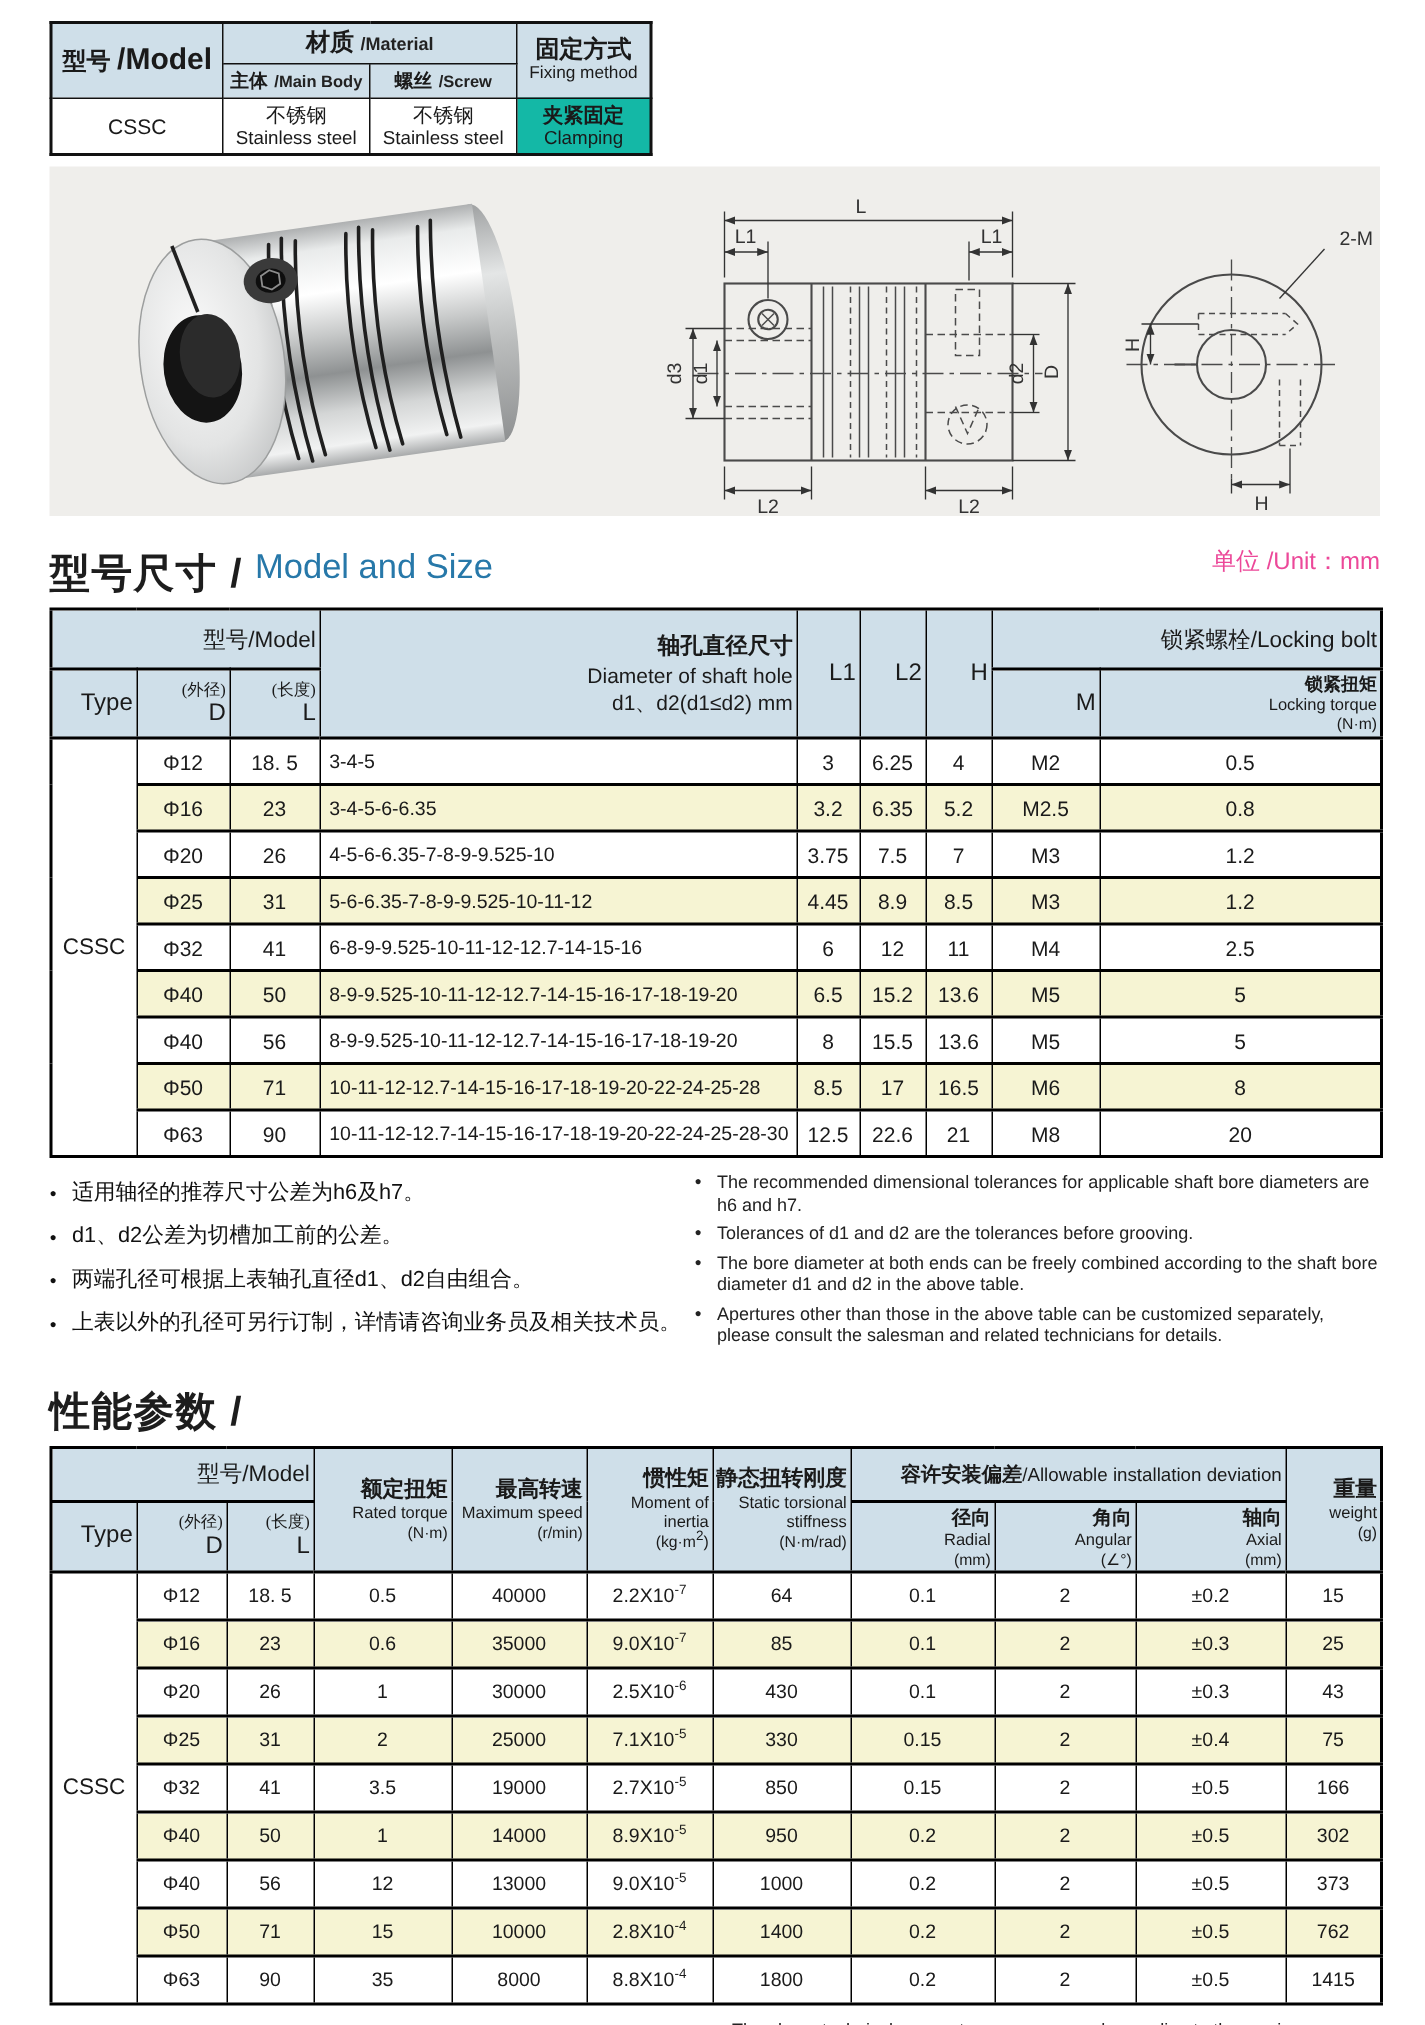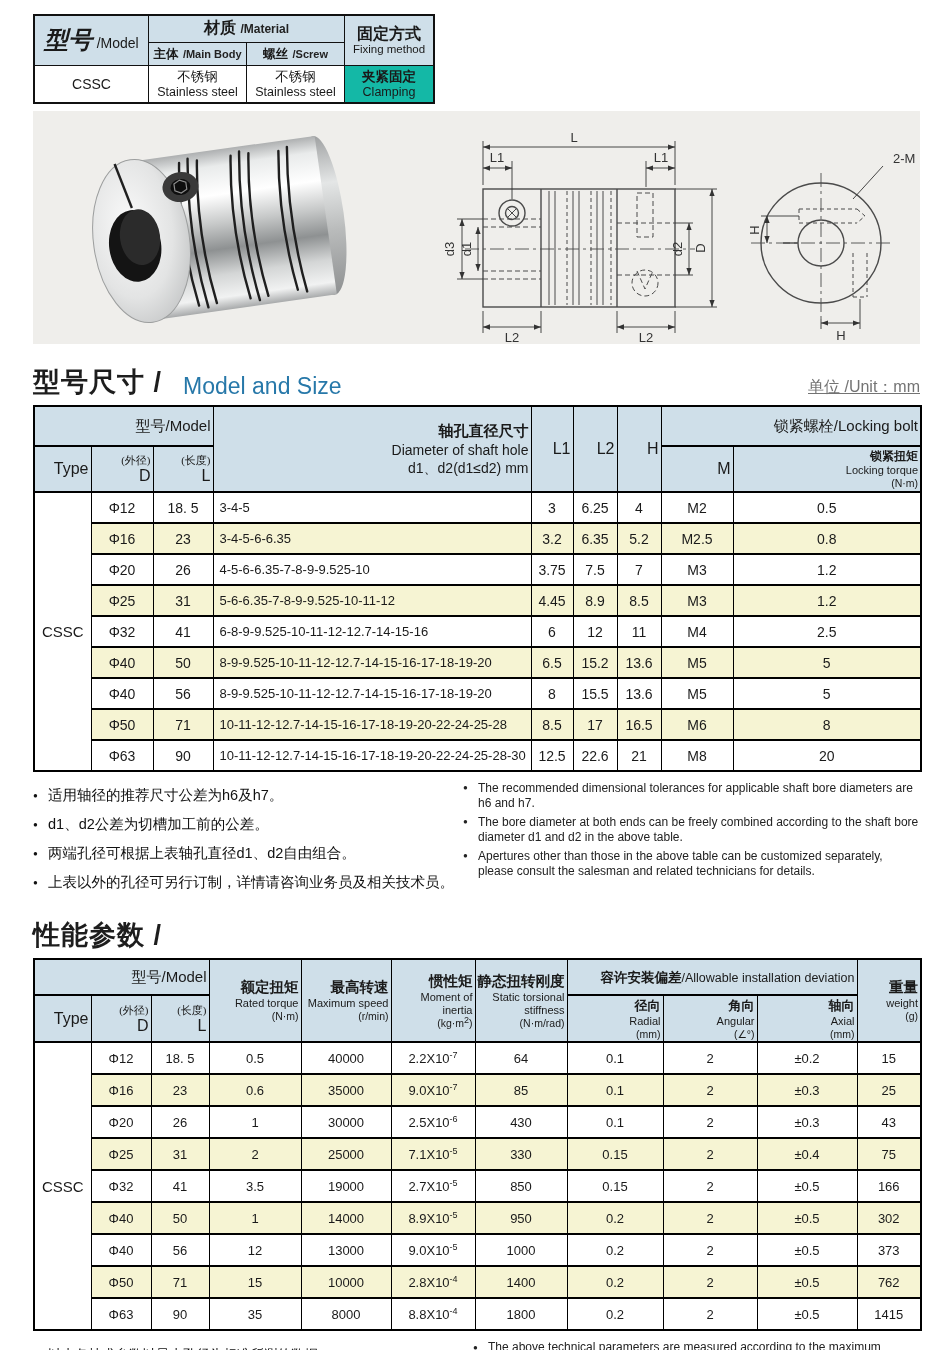--- a/index.html
+++ b/index.html
@@ -8,43 +8,43 @@
         padding:14px 30px 0 33px;overflow:hidden;}
 
   
   table{border-collapse:collapse;}
   .info-table{width:402px;table-layout:fixed;border:2px solid #111;}
   .info-table th,.info-table td{border:1px solid #111;text-align:center;padding:0;vertical-align:middle;}
   .info-table th{background:#cfdfe9;}
   .info-table .hrow1{height:27px;}
   .info-table .hrow2{height:23px;}
   .info-table .drow{height:38px;}
-  .cn-lg{font-size:24px;font-weight:bold;font-style:italic;}
-  .en-md{font-size:14px;font-weight:normal;}
+  .cn-lg{font-size:16px;font-weight:bold;}
+  .en-md{font-size:20px;font-weight:bold;}
   .cn-md{font-size:14px;font-weight:bold;}
   .en-sm{font-size:11px;font-weight:bold;color:#222;}
   .cell-2line .l1{display:block;font-size:13.5px;line-height:16px;}
   .cell-2line .l2{display:block;font-size:12.5px;line-height:14px;}
   .fix{background:#14b8a6;}
   .fix-h .l1{display:block;font-size:16px;font-weight:bold;line-height:18px;}
   .fix-h .l2{display:block;font-size:11.5px;font-weight:normal;line-height:13px;}
   .model-val{font-size:14px;}
 
   
   .band{position:relative;margin-top:7px;width:887px;height:233px;background:#efeeeb;}
   .band svg{position:absolute;top:0;}
   .photo-svg{left:4px;}
   .draw-svg{left:388px;}
   .dim-text{font-size:13px;fill:#333;font-family:"Liberation Sans",sans-serif;}
 
   
-  .sec-head{display:flex;align-items:flex-end;margin-top:20px;width:887px;gap:13px;}
+  .sec-head{display:flex;align-items:flex-start;margin-top:20px;width:887px;}
   .sec-title-cn{font-size:27px;font-weight:bold;color:#1d1d1d;letter-spacing:1px;}
   .sec-title-en{font-size:23px;color:#2778a9;margin-left:8px;}
-  .unit-label{margin-left:auto;font-size:16px;color:#737373;padding-bottom:2px;text-decoration:underline;}
+  .unit-label{margin-left:auto;font-size:16px;color:#ec4899;padding-bottom:2px;}
 
   
   .spec{width:887px;table-layout:fixed;border:2px solid #000;margin-top:5px;}
   .spec th,.spec td{border-left:1px solid #000;border-right:1px solid #000;
       border-top:2px solid #000;border-bottom:2px solid #000;
       text-align:center;vertical-align:middle;padding:0 2px;overflow:hidden;}
   .spec th{background:#cfdfe9;font-weight:normal;text-align:right;}
   .spec td{background:#fff;font-size:14px;height:29px;}
   .spec tr.alt td{background:#f6f4d3;}
   .spec td.left{text-align:left;font-size:13px;padding-left:6px;}
@@ -429,20 +429,21 @@
 
   <div class="notes">
     <ul class="notes-cn-1">
         <li>适用轴径的推荐尺寸公差为h6及h7。</li>
         <li>d1、d2公差为切槽加工前的公差。</li>
         <li>两端孔径可根据上表轴孔直径d1、d2自由组合。</li>
         <li>上表以外的孔径可另行订制，详情请咨询业务员及相关技术员。</li>
       </ul>
     <ul class="notes-en-1">
         <li>The recommended dimensional tolerances for applicable shaft bore diameters are h6 and h7.</li>
+        <li>Tolerances of d1 and d2 are the tolerances before grooving.</li>
         <li>The bore diameter at both ends can be freely combined according to the shaft bore diameter d1 and d2 in the above table.</li>
         <li>Apertures other than those in the above table can be customized separately, please consult the salesman and related technicians for details.</li>
       </ul>
   </div>
 
   <div class="sec-head">
     <span class="sec-title-cn">性能参数 /</span>
   </div>
 
   <table class="spec perf">

